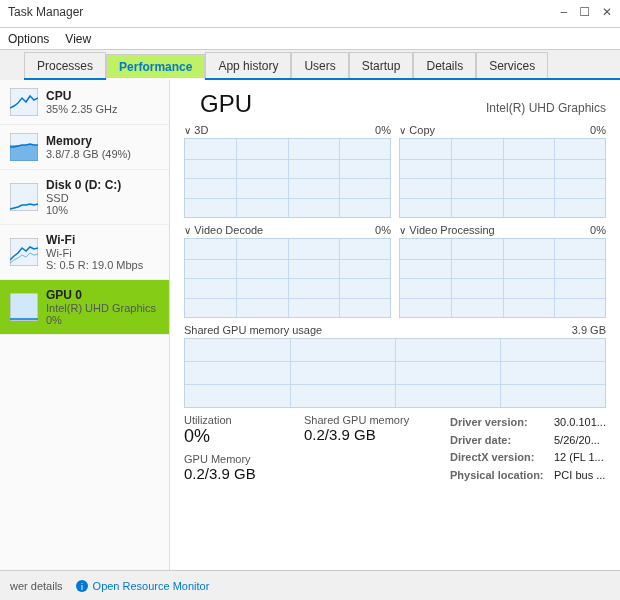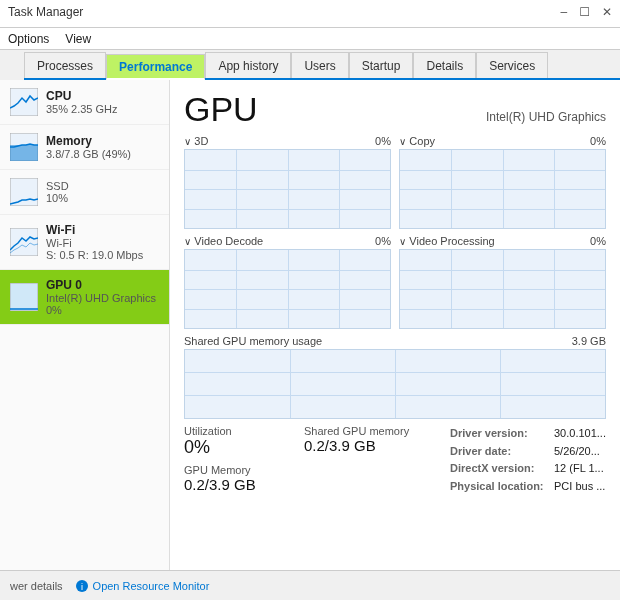--- a/index.html
+++ b/index.html
@@ -119,23 +119,24 @@
       background: #fff;
       overflow-y: auto;
     }
     .gpu-header {
       display: flex;
       justify-content: space-between;
       align-items: baseline;
       margin-bottom: 6px;
     }
     .gpu-title {
-      font-size: 34px;
+      font-size: 24px;
       font-weight: 300;
       color: #111;
+      margin-left: 16px;
     }
     .gpu-name {
       font-size: 12px;
       color: #555;
     }
 
     
     .gpu-charts-row {
       display: flex;
       gap: 8px;
@@ -292,20 +293,21 @@
     </div>
 
     <div class="sidebar-item">
       <div class="sidebar-icon">
         <svg width="28" height="28" viewBox="0 0 28 28">
           <rect x="0" y="0" width="28" height="28" fill="#eaf2fb" stroke="#aaa" stroke-width="1"></rect>
           <polyline points="0,26 4,25 8,24 12,22 16,22 20,21 24,22 28,21" fill="none" stroke="#0078d4" stroke-width="1.5"></polyline>
         </svg>
       </div>
       <div class="sidebar-item-info">
+        <div class="sidebar-item-title">Disk 0 (D: C:)</div>
         <div class="sidebar-item-sub">SSD</div>
         <div class="sidebar-item-sub">10%</div>
       </div>
     </div>
 
     <div class="sidebar-item">
       <div class="sidebar-icon">
         <svg width="28" height="28" viewBox="0 0 28 28">
           <rect x="0" y="0" width="28" height="28" fill="#eaf2fb" stroke="#aaa" stroke-width="1"></rect>
           <polyline points="0,22 4,18 8,15 12,10 16,13 20,9 24,11 28,10" fill="none" stroke="#0078d4" stroke-width="1.5"></polyline>

